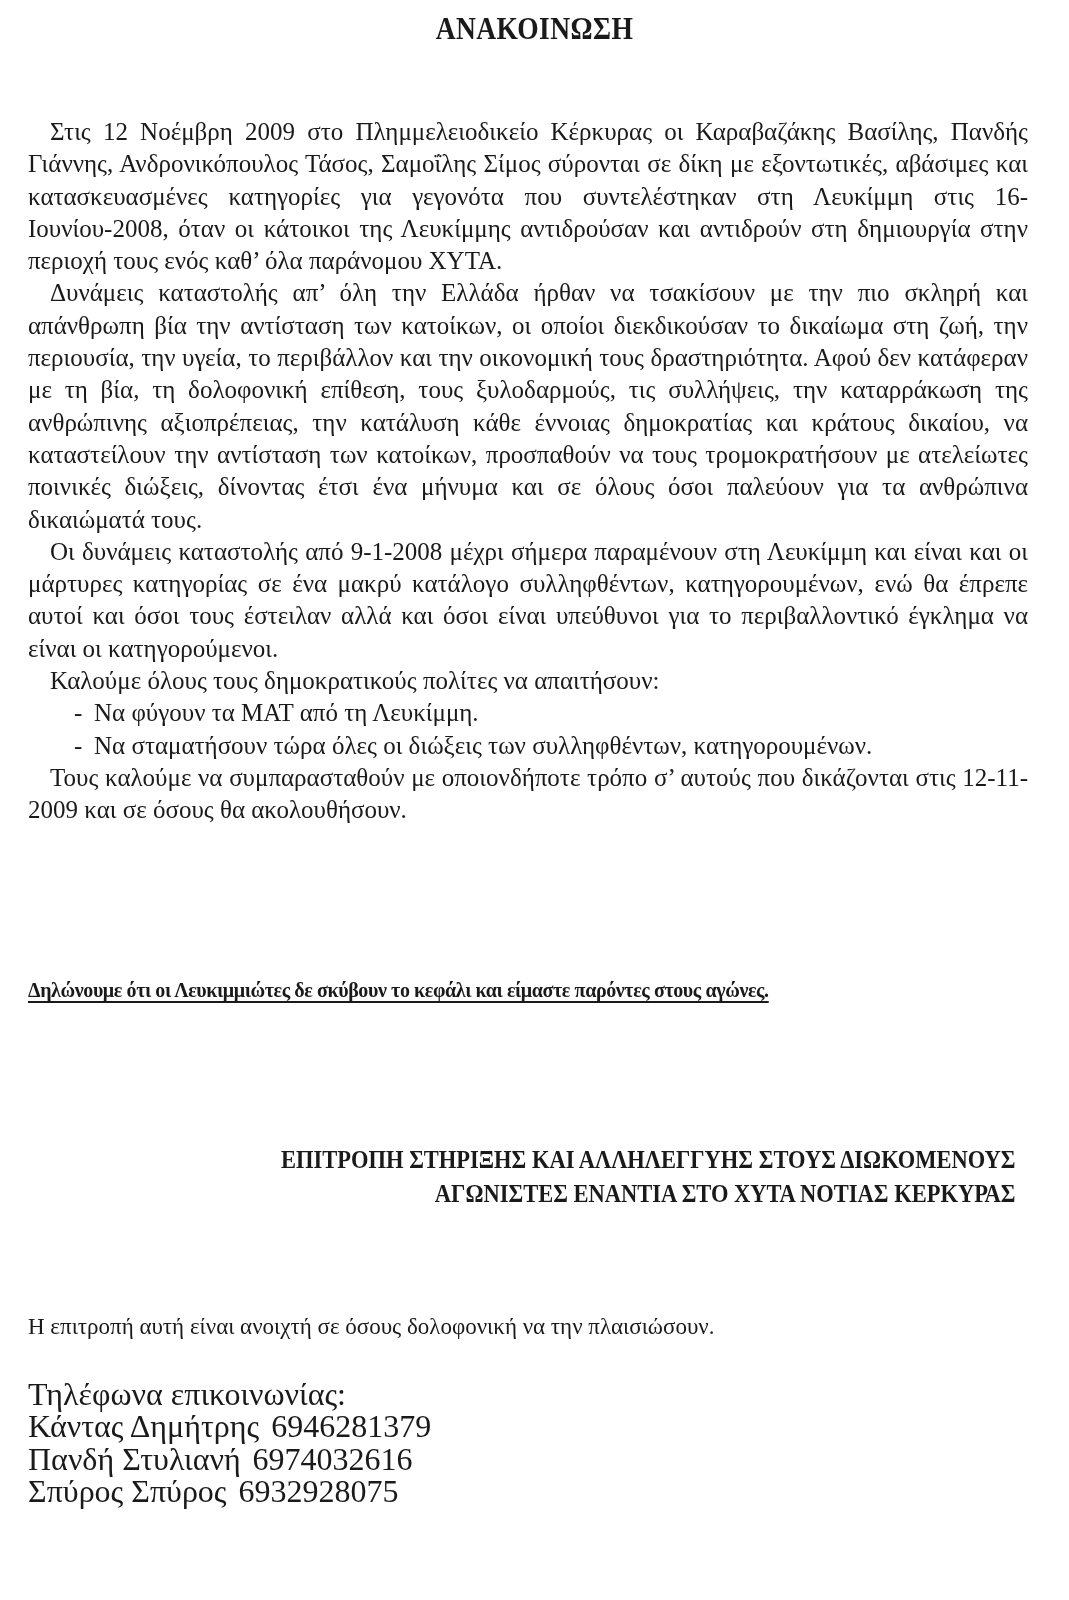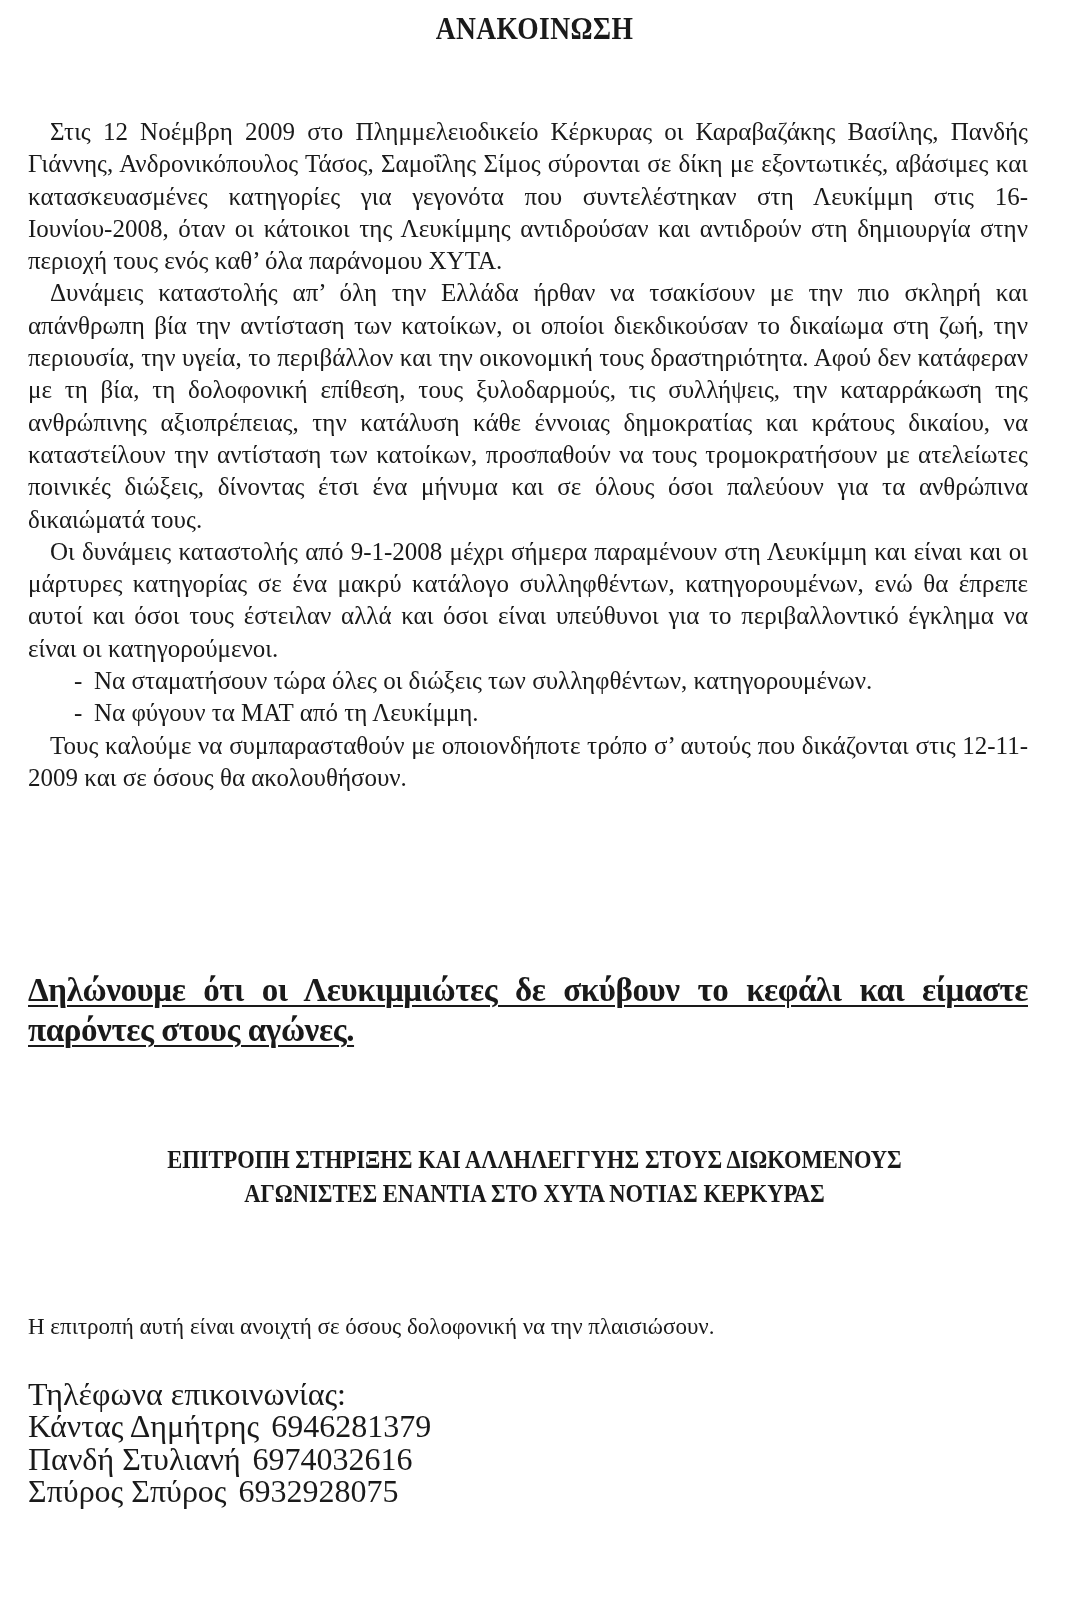--- a/index.html
+++ b/index.html
@@ -55,36 +55,36 @@
       padding-left: 46px;
       text-indent: 0;
       text-align: left;
     }
     .list li .dash { display: inline-block; width: 20px; }
     .declaration {
       position: absolute;
       left: 28px;
       top: 970px;
       width: 1000px;
-      font-size: 33px;
+      font-size: 20px;
       line-height: 40px;
       font-weight: bold;
       text-decoration: underline;
       text-decoration-thickness: 2px;
       text-underline-offset: 4px;
       text-align: justify;
       text-align-last: left;
       letter-spacing: -0.4px;
     }
     .committee {
       position: absolute;
       left: 0;
       top: 1143px;
       width: 1069px;
-      text-align: center;
+      text-align: right;
       font-size: 25px;
       line-height: 34px;
       font-weight: bold;
     }
     .committee div {
       transform: scaleX(0.9);
     }
     .open-note {
       position: absolute;
       left: 28px;
@@ -106,26 +106,27 @@
 <body>
 
 <div class="page">
 
   <div class="title">ΑΝΑΚΟΙΝΩΣΗ</div>
 
   <div class="body-text">
     <p class="para">Στις 12 Νοέμβρη 2009 στο Πλημμελειοδικείο Κέρκυρας οι Καραβαζάκης Βασίλης, Πανδής Γιάννης, Ανδρονικόπουλος Τάσος, Σαμοΐλης Σίμος σύρονται σε δίκη με εξοντωτικές, αβάσιμες και κατασκευασμένες κατηγορίες για γεγονότα που συντελέστηκαν στη Λευκίμμη στις 16-Ιουνίου-2008, όταν οι κάτοικοι της Λευκίμμης αντιδρούσαν και αντιδρούν στη δημιουργία στην περιοχή τους ενός καθ’ όλα παράνομου ΧΥΤΑ.</p>
     <p class="para">Δυνάμεις καταστολής απ’ όλη την Ελλάδα ήρθαν να τσακίσουν με την πιο σκληρή και απάνθρωπη βία την αντίσταση των κατοίκων, οι οποίοι διεκδικούσαν το δικαίωμα στη ζωή, την περιουσία, την υγεία, το περιβάλλον και την οικονομική τους δραστηριότητα. Αφού δεν κατάφεραν με τη βία, τη δολοφονική επίθεση, τους ξυλοδαρμούς, τις  συλλήψεις, την καταρράκωση της ανθρώπινης αξιοπρέπειας, την κατάλυση κάθε έννοιας δημοκρατίας και κράτους δικαίου, να καταστείλουν την αντίσταση των κατοίκων, προσπαθούν να τους τρομοκρατήσουν με ατελείωτες ποινικές διώξεις, δίνοντας έτσι ένα μήνυμα και σε όλους όσοι παλεύουν για τα ανθρώπινα δικαιώματά τους.</p>
     <p class="para">Οι δυνάμεις καταστολής από 9-1-2008 μέχρι σήμερα παραμένουν στη Λευκίμμη και είναι και οι μάρτυρες κατηγορίας σε ένα μακρύ κατάλογο συλληφθέντων, κατηγορουμένων, ενώ θα έπρεπε αυτοί και όσοι τους έστειλαν αλλά και όσοι είναι υπεύθυνοι για το περιβαλλοντικό έγκλημα να είναι οι κατηγορούμενοι.</p>
+    <p class="para">Καλούμε όλους τους δημοκρατικούς πολίτες να απαιτήσουν:</p>
     <ul class="list">
       <li>
-        <span class="dash">-</span><span>Να σταματήσουν τώρα όλες οι διώξεις των συλληφθέντων, κατηγορουμένων.</span>
+        <span class="dash">-</span><span>Να φύγουν τα ΜΑΤ από τη Λευκίμμη.</span>
       </li>
       <li>
-        <span class="dash">-</span><span>Να φύγουν τα ΜΑΤ από τη Λευκίμμη.</span>
+        <span class="dash">-</span><span>Να σταματήσουν τώρα όλες οι διώξεις των συλληφθέντων, κατηγορουμένων.</span>
       </li>
     </ul>
     <p class="para">Τους καλούμε να συμπαρασταθούν με οποιονδήποτε τρόπο σ’ αυτούς που δικάζονται στις 12-11-2009 και σε όσους θα ακολουθήσουν.</p>
   </div>
 
   <div class="declaration">Δηλώνουμε ότι οι Λευκιμμιώτες δε σκύβουν το κεφάλι και είμαστε παρόντες στους αγώνες.</div>
 
   <div class="committee">
     <div>ΕΠΙΤΡΟΠΗ ΣΤΗΡΙΞΗΣ ΚΑΙ ΑΛΛΗΛΕΓΓΥΗΣ ΣΤΟΥΣ ΔΙΩΚΟΜΕΝΟΥΣ</div>
     <div>ΑΓΩΝΙΣΤΕΣ ΕΝΑΝΤΙΑ ΣΤΟ ΧΥΤΑ ΝΟΤΙΑΣ ΚΕΡΚΥΡΑΣ</div>

